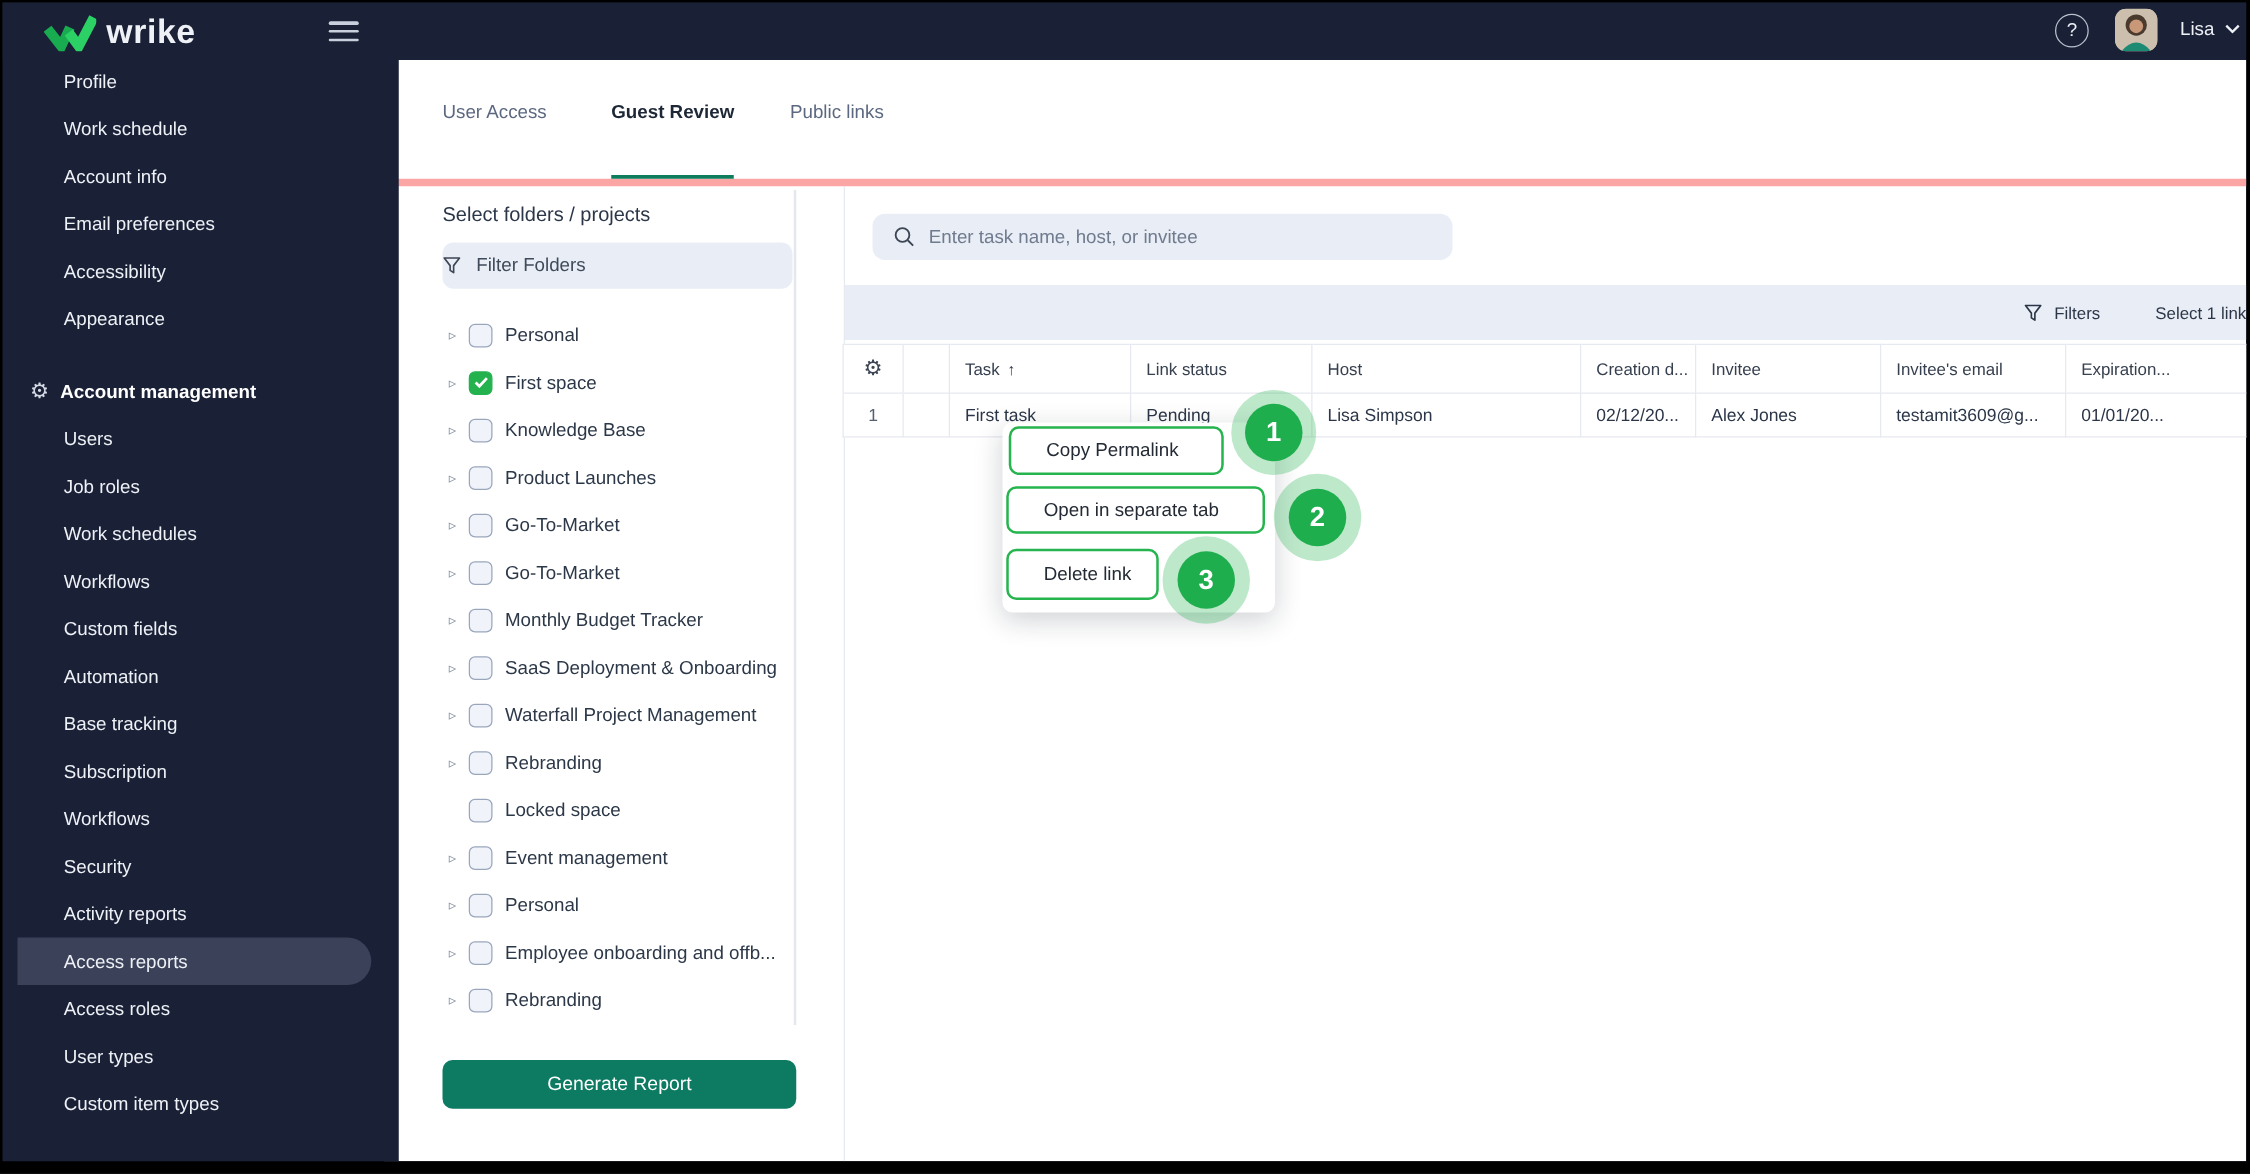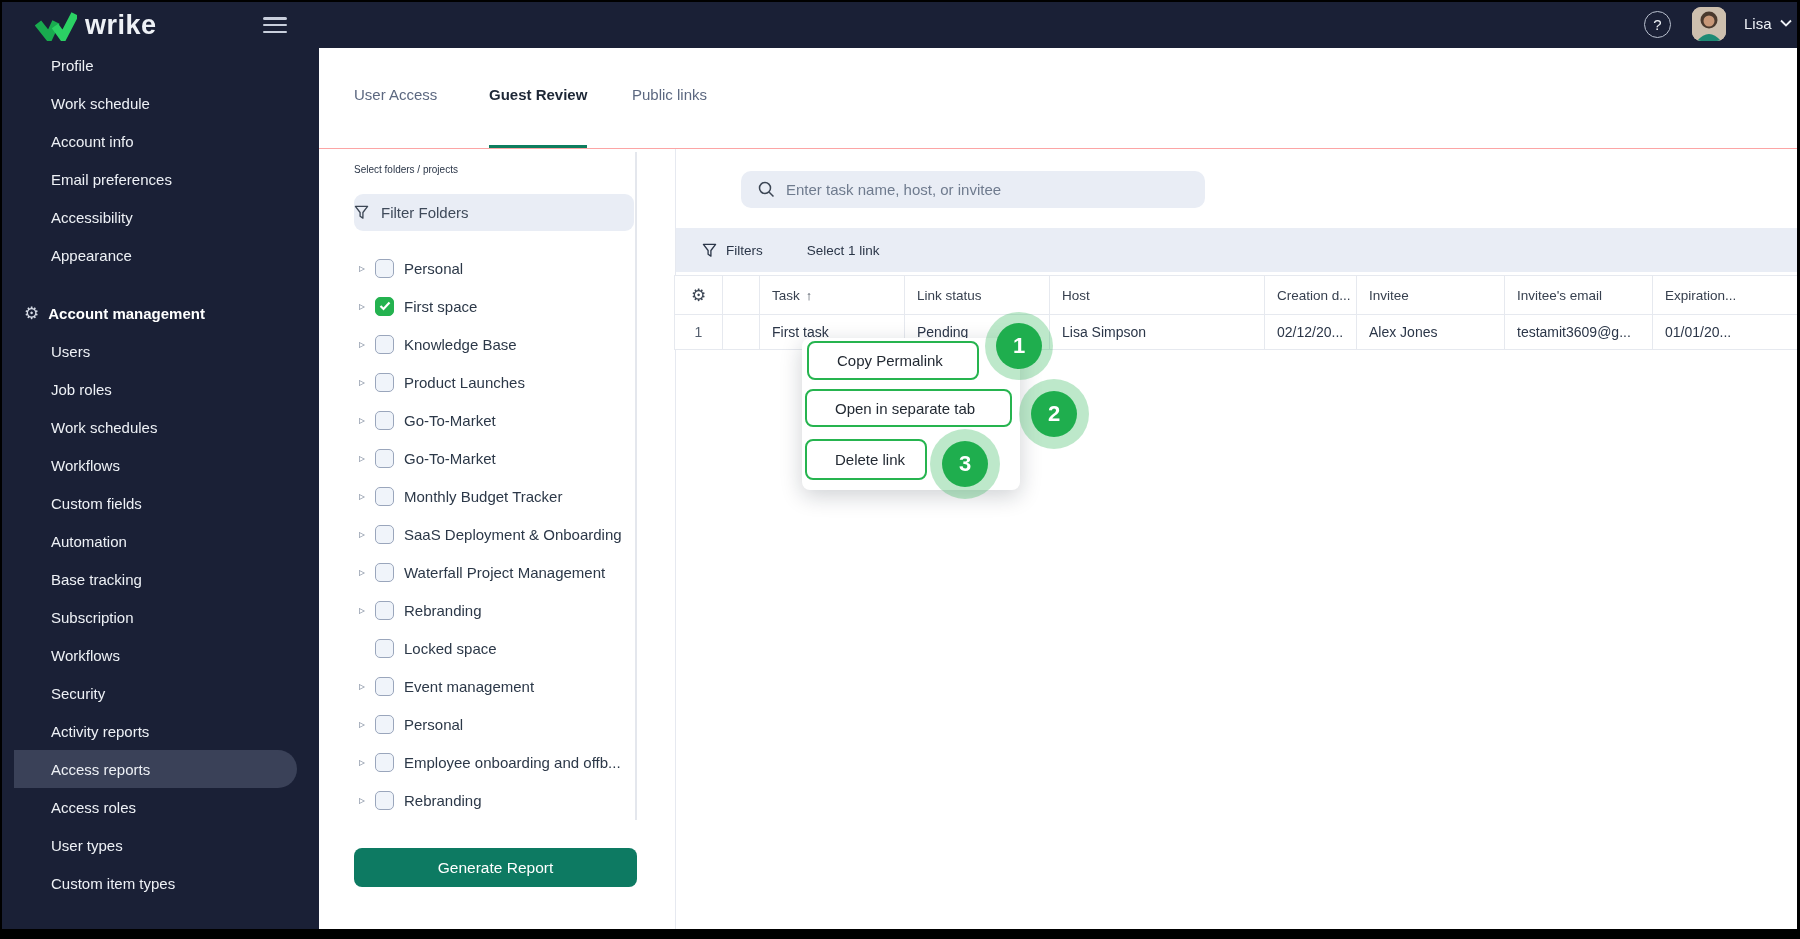--- a/index.html
+++ b/index.html
@@ -19,43 +19,43 @@
 
   
   .sidebar { position:absolute; left:12px; top:44px; width:305px; bottom:0; background:#1a2036; z-index:4; }
   .sb-item { height:38px; display:flex; align-items:center; padding-left:37px; color:#eef1f6; font-size:15px; cursor:pointer; white-space:nowrap; }
   .sb-section { height:38px; margin-top:20px; display:flex; align-items:center; padding-left:10px; color:#ffffff; font-size:15px; font-weight:bold; gap:9px; }
   .sb-gear { font-size:17px; color:#d4d9e4; font-weight:normal; }
   .sb-item.active { width:283px; background:#3a4158; border-radius:0 20px 20px 0; }
 
   
   .main { position:absolute; left:305px; top:46px; right:0; bottom:0; background:#ffffff; }
-  .tabbar { position:absolute; left:305px; top:46px; right:0; height:101px; border-bottom:1px solid #fca5a5; background:#fff; }
+  .tabbar { position:absolute; left:305px; top:46px; right:0; height:101px; border-bottom:6px solid #fca5a5; background:#fff; }
   .tab { position:absolute; bottom:0; height:62px; font-size:15px; color:#5c6880; cursor:pointer; }
   .tab.active { color:#1d2736; font-weight:bold; border-bottom:3px solid #0e7d5e; }
   .divider { position:absolute; left:673px; top:147px; bottom:0; width:1px; background:#e6e9f0; }
   .scroll-line { position:absolute; left:633px; top:150px; height:668px; width:2px; background:#e4e7ed; }
 
   
-  .fp-title { position:absolute; left:352px; top:162px; font-size:10px; color:#2b3648; }
+  .fp-title { position:absolute; left:352px; top:162px; font-size:16px; color:#2b3648; }
   .filter-input { position:absolute; left:352px; top:192px; width:280px; height:37px; background:#e9edf5; border-radius:9px; display:flex; align-items:center; gap:12px; }
   .filter-input .ph { font-size:15px; color:#3f4a5a; }
   .tree { position:absolute; left:305px; top:247px; width:330px; }
   .tree-row { height:38px; display:flex; align-items:center; padding-left:52px; cursor:pointer; }
   .caret { width:16px; font-size:12px; color:#8a95a6; flex:none; }
   .caret.hidden { visibility:hidden; }
   .cb { width:19px; height:19px; border:1.5px solid #9aa6bc; border-radius:5px; background:#f0f4fa; flex:none; display:flex; align-items:center; justify-content:center; }
   .cb.checked { background:#24b24f; border-color:#24b24f; }
   .tree-label { margin-left:10px; font-size:15px; color:#2c3848; white-space:nowrap; }
   .gen-btn { position:absolute; left:352px; top:846px; width:283px; height:39px; background:#0d7a62; border:none; border-radius:8px; color:#fff; font-size:15.5px; font-family:inherit; cursor:pointer; }
 
   
-  .search-box { position:absolute; left:739px; top:169px; width:464px; height:37px; background:#e9edf5; border-radius:10px; display:flex; align-items:center; padding-left:17px; gap:11px; }
+  .search-box { position:absolute; left:696px; top:169px; width:464px; height:37px; background:#e9edf5; border-radius:10px; display:flex; align-items:center; padding-left:17px; gap:11px; }
   .search-box .ph { font-size:15px; color:#6f7b8e; }
-  .filters-bar { position:absolute; left:674px; top:226px; right:0; height:44px; background:#e9edf5; display:flex; align-items:center; }
+  .filters-bar { position:absolute; left:674px; top:226px; right:0; height:44px; background:#e9edf5; display:flex; align-items:center;justify-content:flex-end; }
   .filters-btn { display:flex; align-items:center; gap:9px; margin-left:26px; font-size:13.5px; color:#2b3648; cursor:pointer; }
   .select-link { margin-left:44px; font-size:13.5px; color:#2b3648; cursor:pointer; }
 
   
   .grid { position:absolute; left:672px; top:273px; width:1128px; display:grid; grid-template-columns:49px 37px 145px 145px 215px 92px 148px 148px 149px; background:#fff; }
   .cell { border-right:1px solid #e6e9ef; border-bottom:1px solid #e6e9ef; display:flex; align-items:center; padding:0 12px; overflow:hidden; white-space:nowrap; }
   .hcell { height:40px; border-top:1px solid #e6e9ef; font-size:13.5px; color:#37404f; }
   .dcell { height:35px; font-size:14px; color:#2b3648; }
   .cell.first { border-left:1px solid #e6e9ef; justify-content:center; padding:0; }
   .sort-arrow { margin-left:6px; font-size:13px; color:#37404f; }

